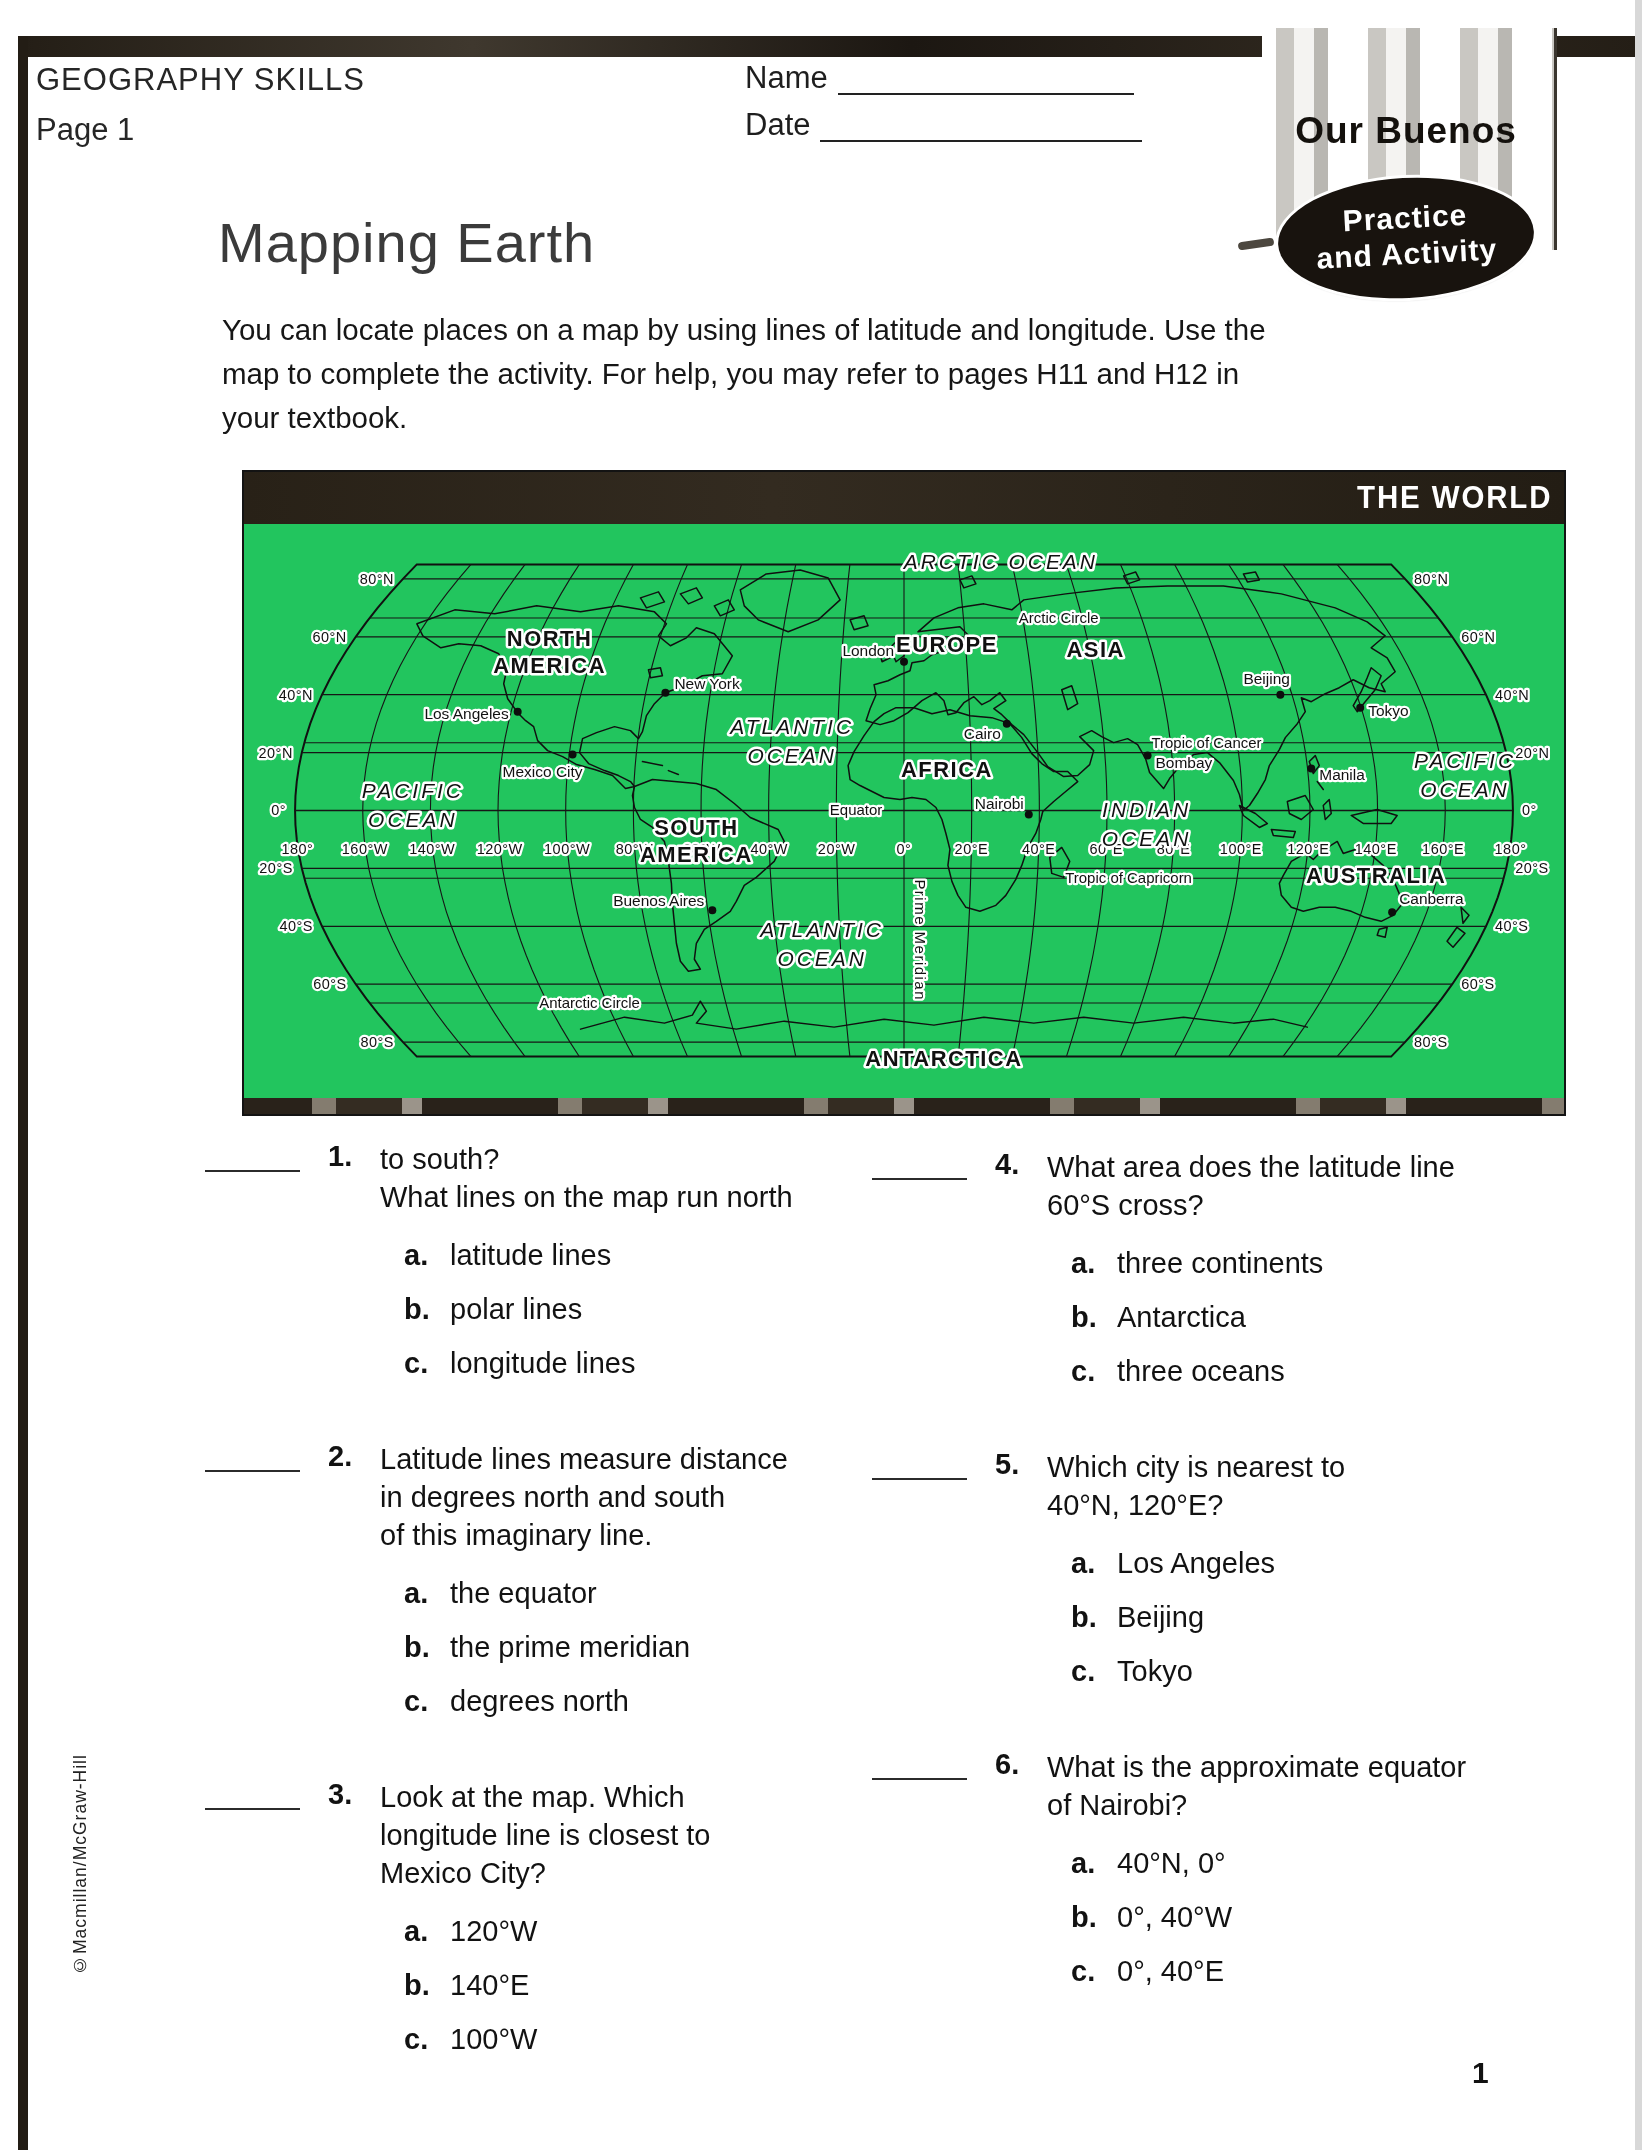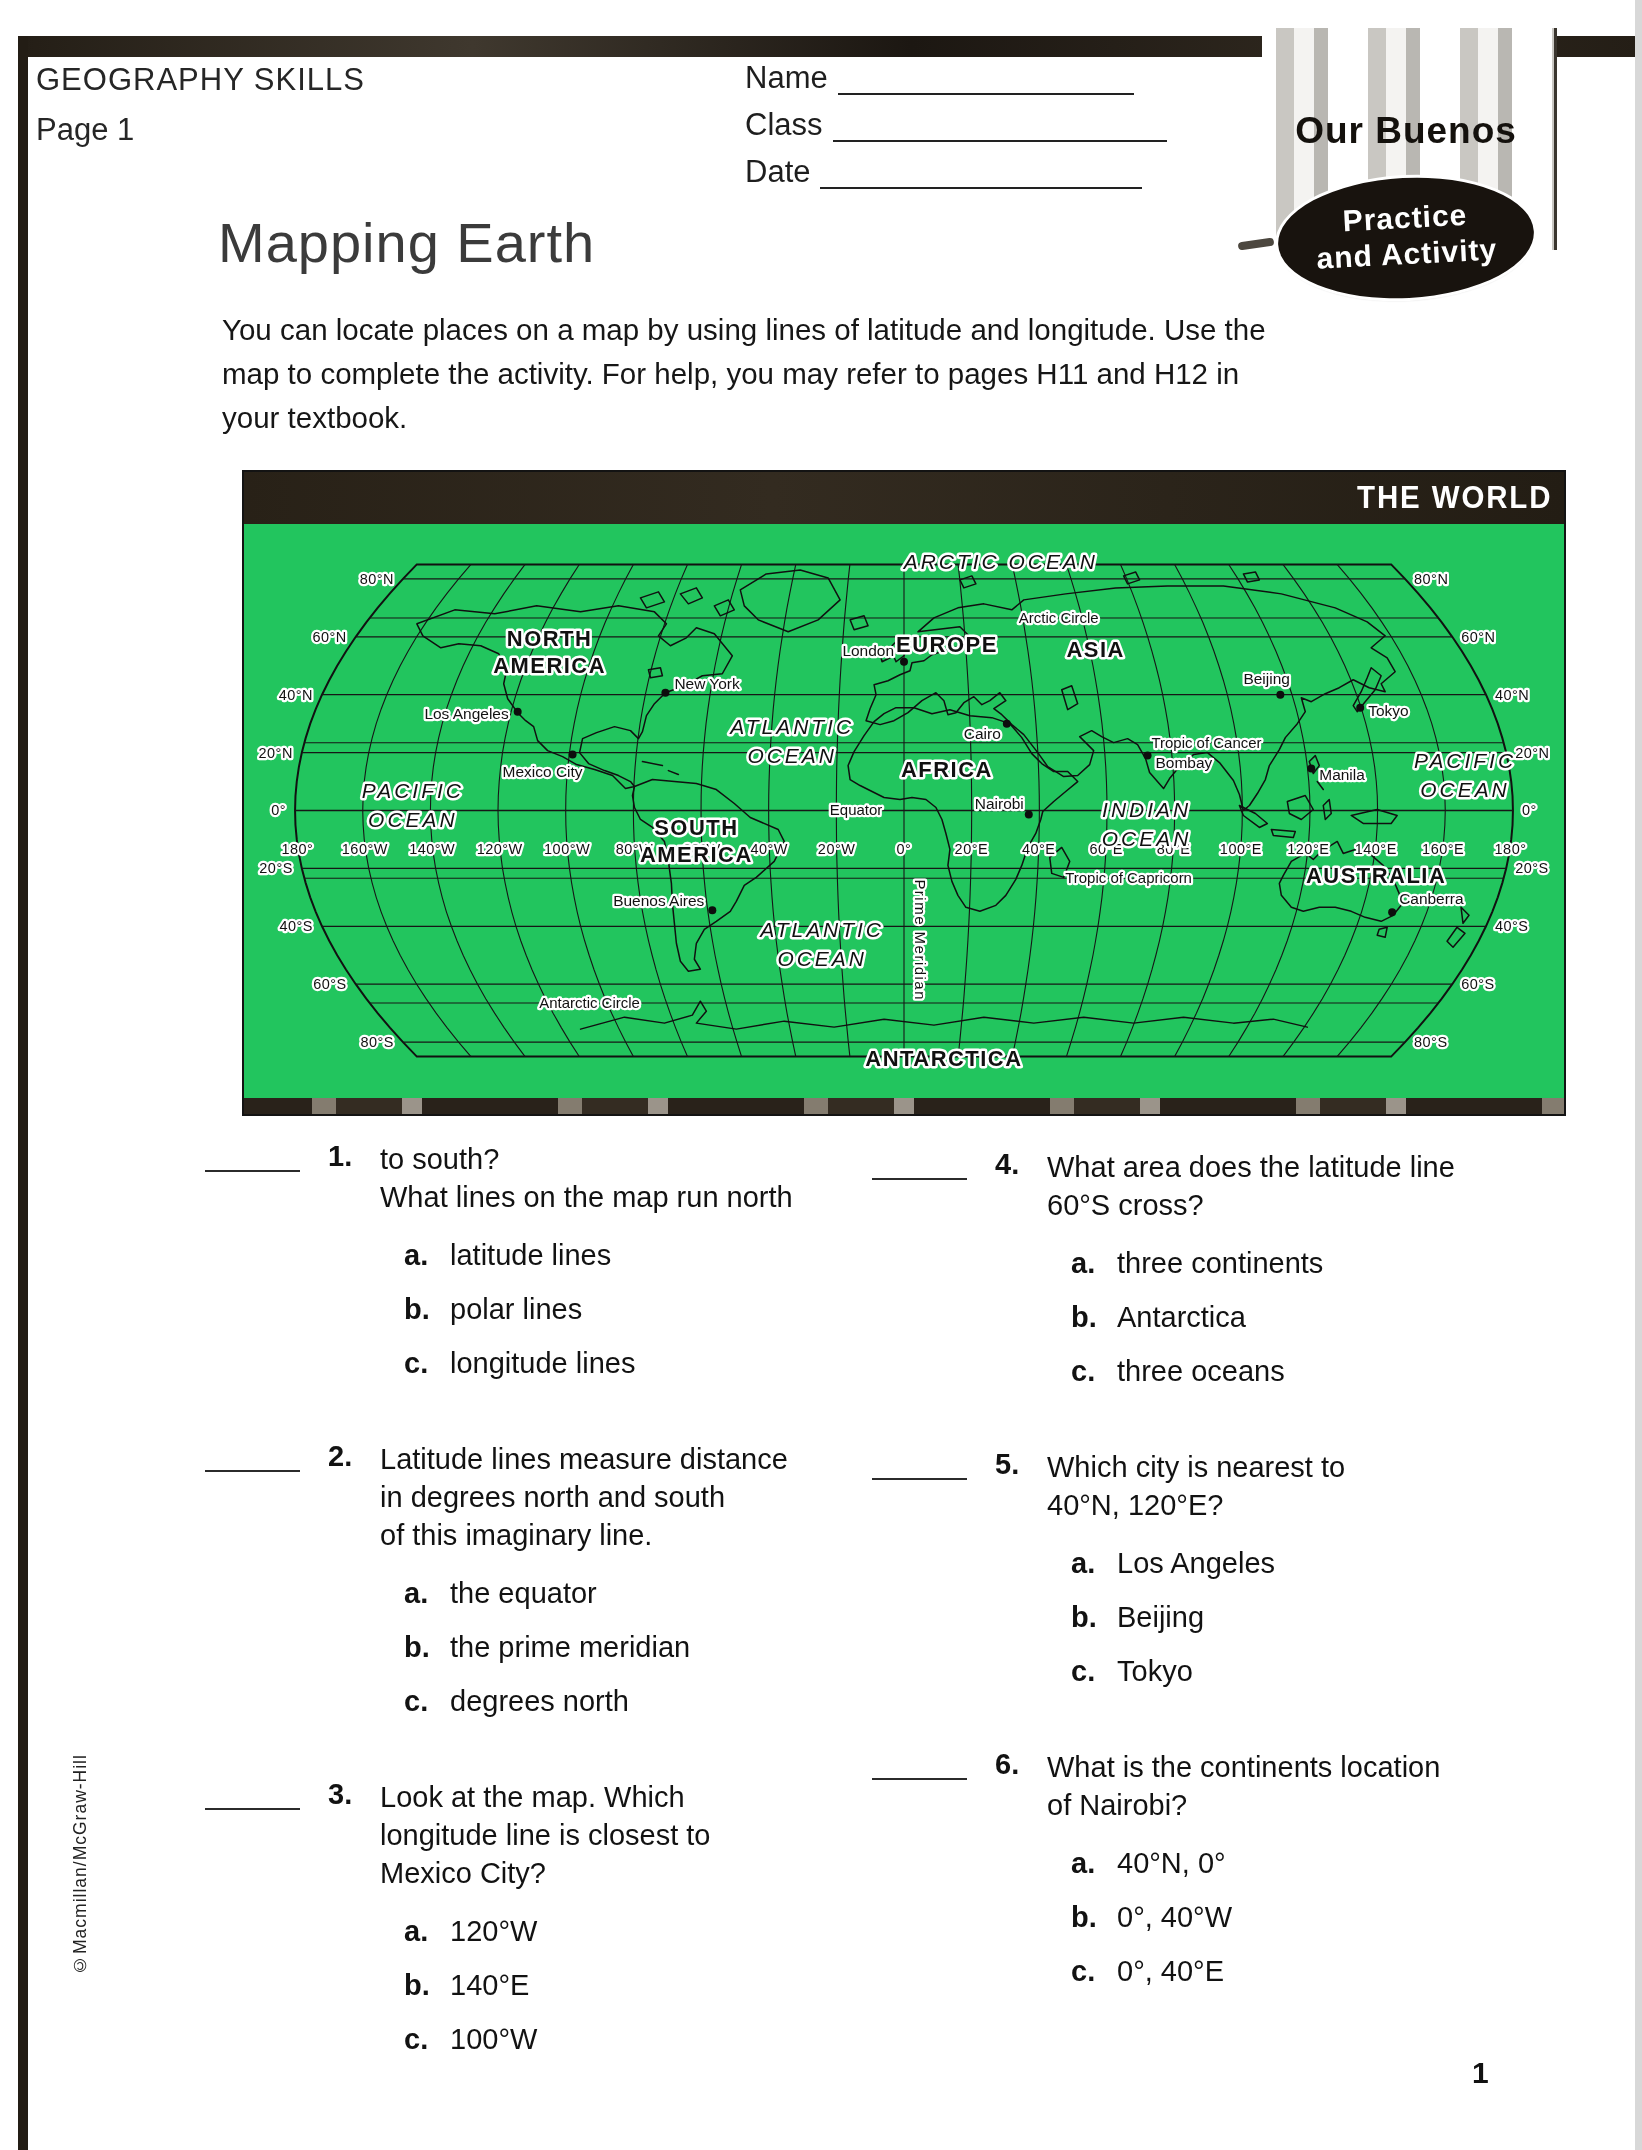--- a/index.html
+++ b/index.html
@@ -77,21 +77,20 @@
 <div class="page">
   <div class="abs topbar"></div>
   <div class="abs leftbar"></div>
   <div class="abs edge-right"></div>
 
   <div class="abs h-course">GEOGRAPHY SKILLS</div>
   <div class="abs h-page">Page 1</div>
 
   <div class="abs fields">
     <div class="f-row"><span>Name</span><span class="f-line w1"></span></div>
-    <div class="f-row"><span>Class</span><span class="f-line w2"></span></div>
     <div class="f-row"><span>Date</span><span class="f-line w3"></span></div>
   </div>
 
   <div class="abs stripes"></div>
   <div class="abs brand">Our Buenos</div>
   <div class="abs badge">
     <div>Practice</div>
     <div>and Activity</div>
   </div>
   <div class="abs badge-dash"></div>
@@ -368,21 +367,21 @@
               <span class="q-olet">c.</span>
               <span class="q-otext">Tokyo</span>
             </div>
           </div>
         </div>
       </div>
       <div class="q-row">
         <span class="q-blank"></span>
         <span class="q-num">6.</span>
         <div class="q-body">
-          <div class="q-line">What is the continents location</div>
+          <div class="q-line">What is the approximate equator</div>
           <div class="q-line">of Nairobi?</div>
           <div class="q-opts">
             <div class="q-opt">
               <span class="q-olet">a.</span>
               <span class="q-otext">40°N, 0°</span>
             </div>
             <div class="q-opt">
               <span class="q-olet">b.</span>
               <span class="q-otext">0°, 40°W</span>
             </div>

